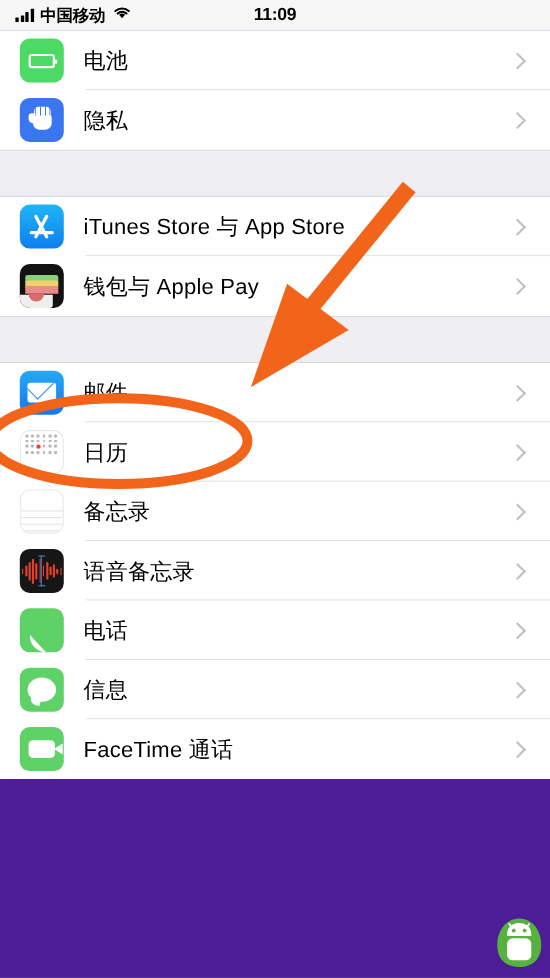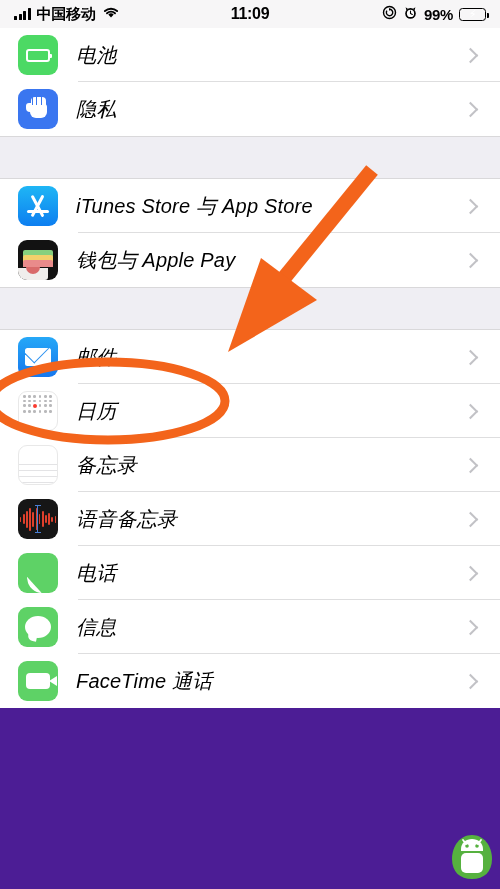--- a/index.html
+++ b/index.html
@@ -127,21 +127,20 @@
     height: 1px;
     background: #dededf;
   }
   .row.no-sep:after { display: none; }
   .row-label {
     margin-left: 18px;
     font-size: 20px;
     color: #000;
     letter-spacing: 0.2px;
     white-space: nowrap;
-    font-style: italic;
   }
   .chevron {
     position: absolute;
     right: 24px;
     width: 11px; height: 11px;
     border-right: 2.4px solid #c2c2c6;
     border-top: 2.4px solid #c2c2c6;
     transform: rotate(45deg);
   }
 
@@ -440,43 +439,20 @@
         <svg width="18" height="13" viewBox="0 0 18 13">
           <path d="M9 11.6 L6.3 8.4 a4.3 4.3 0 0 1 5.4 0 Z" fill="#000"></path>
           <path d="M2.9 5.0 a9.2 9.2 0 0 1 12.2 0" stroke="#000" stroke-width="1.9" fill="none" stroke-linecap="round"></path>
           <path d="M5.0 7.3 a6.1 6.1 0 0 1 8.0 0" stroke="#000" stroke-width="1.9" fill="none" stroke-linecap="round"></path>
         </svg>
       </span>
     </div>
 
     <div class="status-center">11:09</div>
 
-    <div class="status-right">
-      <span>
-        <svg width="15" height="15" viewBox="0 0 15 15">
-          <circle cx="7.5" cy="7.5" r="6" fill="none" stroke="#000" stroke-width="1.4"></circle>
-          <path d="M7.5 4.3 a3.2 3.2 0 1 1 -2.6 1.4" fill="none" stroke="#000" stroke-width="1.4"></path>
-          <path d="M7.0 3.0 L9.2 4.4 L7.0 5.8 Z" fill="#000"></path>
-        </svg>
-      </span>
-      <span>
-        <svg width="15" height="15" viewBox="0 0 15 15">
-          <circle cx="7.5" cy="8.4" r="5.3" fill="#000"></circle>
-          <circle cx="7.5" cy="8.4" r="3.6" fill="#fff"></circle>
-          <path d="M7.5 6.0 L7.5 8.4 L9.3 9.4" stroke="#000" stroke-width="1.1" fill="none" stroke-linecap="round"></path>
-          <path d="M2.6 2.2 L5.2 4.0 L3.4 5.3 Z" fill="#000"></path>
-          <path d="M12.4 2.2 L9.8 4.0 L11.6 5.3 Z" fill="#000"></path>
-        </svg>
-      </span>
-      <span class="battery-pct">99%</span>
-      <span class="battery-shell">
-        <span class="battery-fill"></span>
-        <span class="battery-bolt">⚡</span>
-      </span>
-    </div>
   </div>
 
 
   <div class="list">
 
     <div class="row">
       <span class="icon ic-battery">
         <span class="bat"></span>
       </span>
       <span class="row-label">电池</span>

